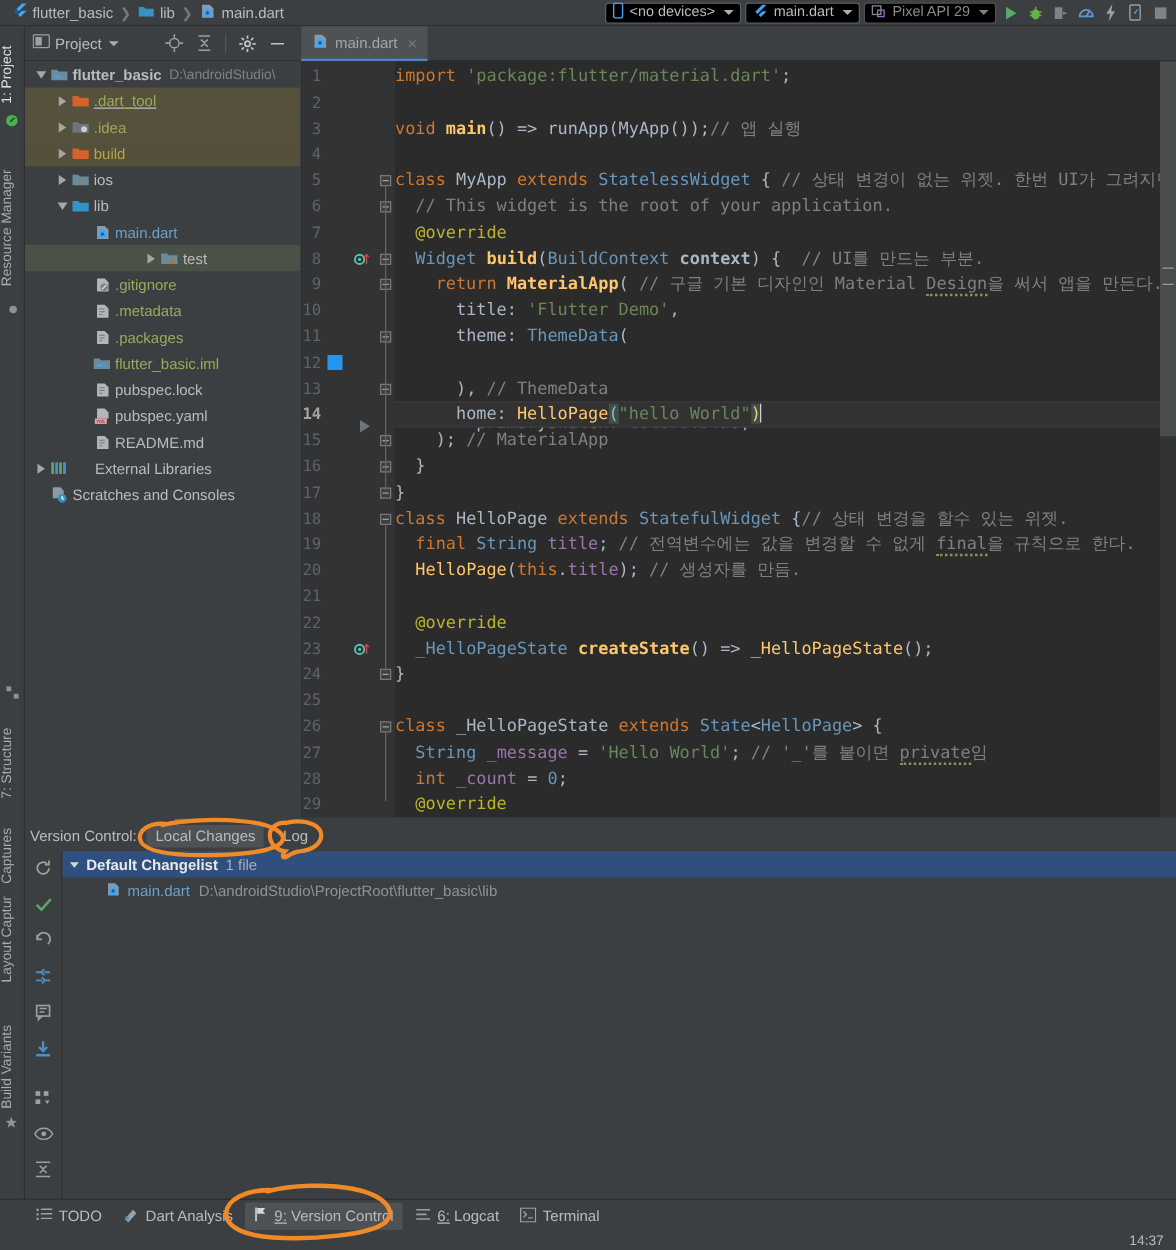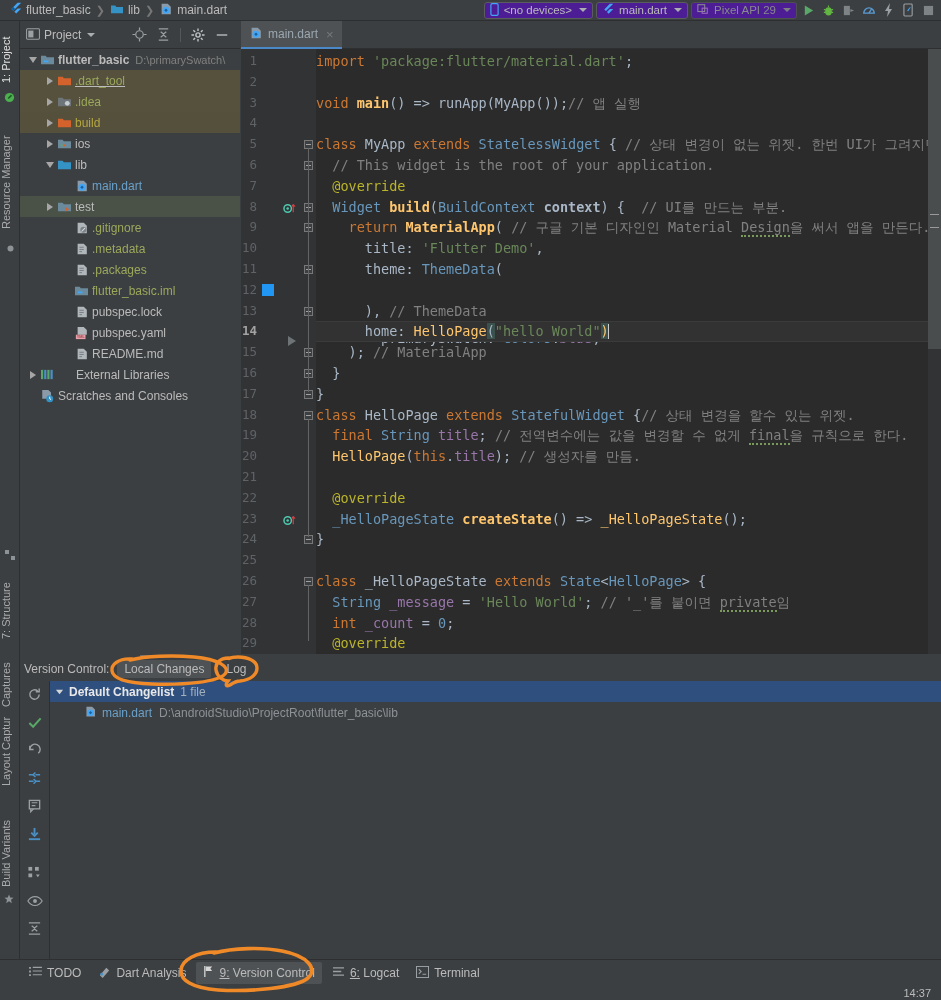--- a/index.html
+++ b/index.html
@@ -29,21 +29,21 @@
   .crumb { display: flex; align-items: center; gap: 4px; padding: 0 3px; color: #bbbbbb; white-space: nowrap; }
   .crumb-sep { color: #777; margin: 0 2px; font-size: 11px; }
 
   .topbar-right {
     margin-left: auto; display: flex; align-items: center; gap: 3px; padding-right: 4px;
   }
   .combo {
     display: flex; align-items: center; gap: 5px;
     height: 17px; padding: 0 5px;
     border: 1px solid #5a5c5e; border-radius: 3px;
-    background: #4c1d95; color: #bbbbbb; font-size: 11.5px;
+    background: #000000; color: #bbbbbb; font-size: 11.5px;
     white-space: nowrap;
   }
   .combo.dim { color: #878a8c; border-color: #4e5052; }
   .caret-dn {
     width: 0; height: 0; border-left: 4px solid transparent; border-right: 4px solid transparent;
     border-top: 4px solid #aaaeb0; margin-left: 2px;
   }
   .tool-ico { width: 17px; height: 17px; display: flex; align-items: center; justify-content: center; }
 
   
@@ -74,21 +74,21 @@
   .tree {
     position: absolute; left: 20px; top: 49px; width: 220px; height: 605px;
     background: #3c3f41; overflow: hidden; font-size: 12px;
   }
   .trow {
     display: flex; align-items: center; height: 21px; padding-right: 3px;
     white-space: nowrap; color: #bbbbbb;
   }
   .trow.hl-dart { background: #55513c; text-decoration: underline; }
   .trow.hl-build { background: #55503c; }
-  .trow.hl-test { background: #4a5248; }
+  .trow.hl-test { background: #4a5248; justify-content: center; }
   .trow.hl-idea { background: #55513c; }
   .arrow {
     width: 13px; display: flex; align-items: center; justify-content: center; flex: 0 0 13px;
   }
   .arr-r { width:0;height:0;border-top:4px solid transparent;border-bottom:4px solid transparent;border-left:6px solid #a6a6a6; }
   .arr-d { width:0;height:0;border-left:4px solid transparent;border-right:4px solid transparent;border-top:6px solid #a6a6a6; }
   .ticon { width: 17px; flex: 0 0 17px; display: flex; align-items: center; justify-content: center; }
   .tlabel { margin-left: 2px; }
   .tpath { color: #808080; font-size: 11px; margin-left: 6px; }
 
@@ -412,21 +412,21 @@
         <span class="arrow">
           <span class="arr-d"></span>
         </span>
         <span class="ticon">
           <svg width="15" height="13" viewBox="0 0 16 14">
             <path d="M1 3h5l1.3 1.6H15V12H1z" fill="#6b8a9c"></path>
             <path d="M4 8h5v2H4z" fill="#42a5f5"></path>
           </svg>
         </span>
         <span class="tlabel" style="color:#bbbbbb;font-weight:bold;">flutter_basic</span>
-        <span class="tpath">D:\primarySwatch\</span>
+        <span class="tpath">D:\androidStudio\</span>
       </div>
       <div class="trow hl-dart">
         <span style="width:23px;flex:0 0 23px"></span>
         <span class="arrow">
           <span class="arr-r"></span>
         </span>
         <span class="ticon">
           <svg width="15" height="13" viewBox="0 0 16 14">
             <path d="M1 3h5l1.3 1.6H15V12H1z" fill="#d4622c"></path>
           </svg>

